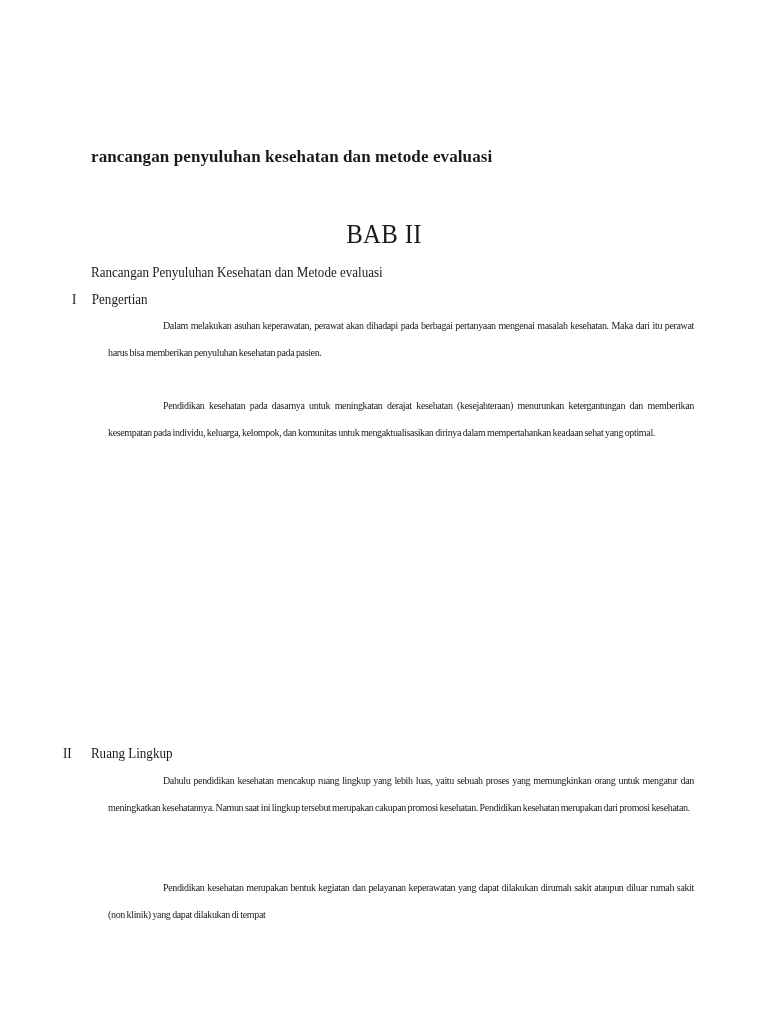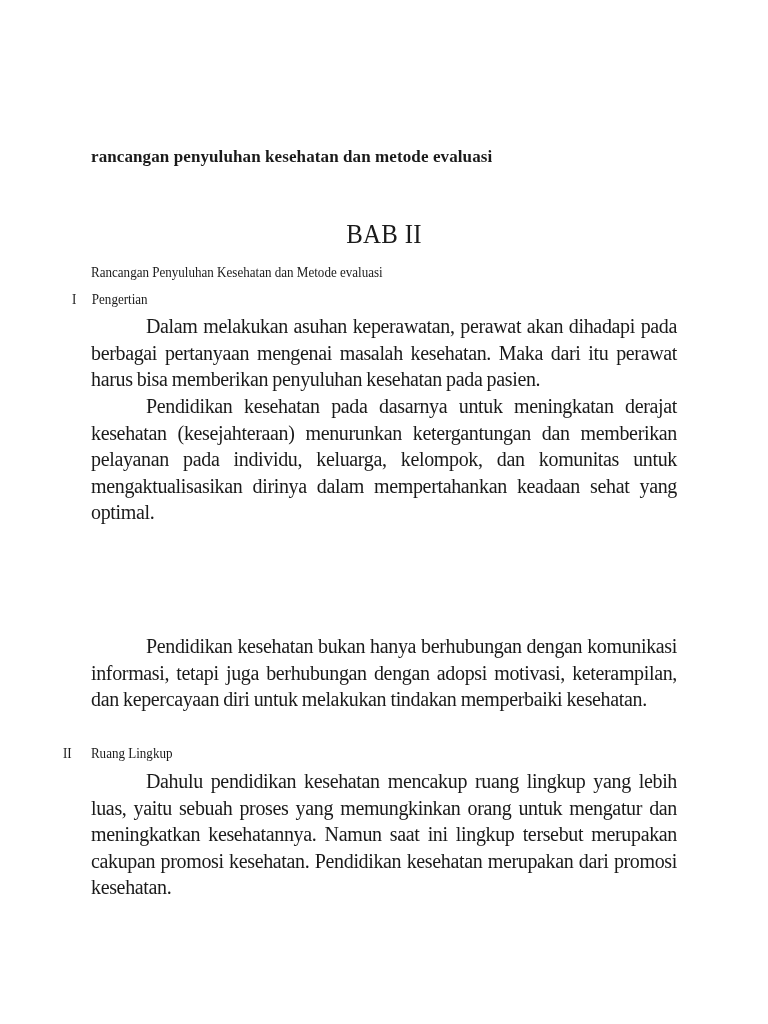--- a/index.html
+++ b/index.html
@@ -3,38 +3,38 @@
   <meta charset="utf-8">
   <style>
     html, body { margin: 0; padding: 0; background: #ffffff; }
     body { width: 768px; height: 1024px; overflow: hidden; position: relative; font-family: "Liberation Serif", "DejaVu Serif", serif; color: #1a1a1a; }
     .page { position: absolute; left: 0; top: 0; width: 768px; height: 1024px; margin-top: 36px; }
     .doc-title { position: absolute; left: 91px; top: 111px; font-size: 17px; font-weight: bold; letter-spacing: 0.1px; }
     .chapter { position: absolute; left: 0; width: 768px; top: 183px; text-align: center; font-size: 27px; letter-spacing: 0.3px; transform: scaleX(0.92); }
     .subtitle { position: absolute; left: 91px; top: 228px; font-size: 14.5px; transform-origin: left; transform: scaleX(0.9); white-space: nowrap; }
     .section-head { position: absolute; font-size: 14.5px; white-space: nowrap; transform-origin: left; transform: scaleX(0.9); }
     .section-head .num { display: inline-block; }
-    .para { position: absolute; left: 91px; width: 586px; font-size: 20px; line-height: 26.6px; text-align: justify; text-indent: 55px; letter-spacing: -0.35px; word-spacing: -0.5px; }
+    .para { position: absolute; left: 108px; width: 586px; font-size: 10px; line-height: 26.6px; text-align: justify; text-indent: 55px; letter-spacing: -0.35px; word-spacing: -0.5px; }
   </style>
 </head>
 <body>
 
 <div class="page">
   <div class="doc-title">rancangan penyuluhan kesehatan dan metode evaluasi</div>
 
   <div class="chapter">BAB II</div>
 
   <div class="subtitle">Rancangan Penyuluhan Kesehatan dan Metode evaluasi</div>
 
   <div class="section-head" style="left:72px; top:255px;">
     <span class="num" style="width:22px;">I</span><span>Pengertian</span>
   </div>
 
   <p class="para" style="top:277px; margin:0;">Dalam melakukan asuhan keperawatan, perawat akan dihadapi pada berbagai pertanyaan mengenai masalah kesehatan.  Maka dari itu perawat harus bisa memberikan penyuluhan kesehatan pada pasien.</p>
-  <p class="para" style="top:357px; margin:0;">Pendidikan kesehatan pada dasarnya untuk meningkatan derajat kesehatan (kesejahteraan) menurunkan ketergantungan dan memberikan pelayanan pada individu, keluarga, kelompok, dan komunitas untuk mengaktualisasikan dirinya dalam mempertahankan keadaan sehat yang optimal.</p>
-  <p class="para" style="top:597px; margin:0;">Pendidikan kesehatan bukan hanya berhubungan dengan komunikasi informasi, tetapi juga berhubungan dengan adopsi motivasi, keterampilan, dan kepercayaan diri untuk melakukan tindakan memperbaiki kesehatan.</p>
+  <p class="para" style="top:357px; margin:0;">Pendidikan kesehatan pada dasarnya untuk meningkatan derajat kesehatan (kesejahteraan) menurunkan ketergantungan dan memberikan kesempatan pada individu, keluarga, kelompok, dan komunitas untuk mengaktualisasikan dirinya dalam mempertahankan keadaan sehat yang optimal.</p>
 
   <div class="section-head" style="left:63px; top:709px;">
     <span class="num" style="width:31px;">II</span><span>Ruang Lingkup</span>
   </div>
 
   <p class="para" style="top:732px; margin:0;">Dahulu pendidikan kesehatan mencakup ruang lingkup yang lebih luas, yaitu sebuah proses yang memungkinkan orang untuk mengatur dan meningkatkan kesehatannya. Namun saat ini lingkup tersebut merupakan cakupan promosi kesehatan. Pendidikan kesehatan merupakan dari promosi kesehatan.</p>
+  <p class="para" style="top:839px; margin:0;">Pendidikan kesehatan merupakan bentuk kegiatan dan pelayanan keperawatan yang dapat dilakukan dirumah sakit ataupun diluar rumah sakit (non klinik) yang dapat dilakukan di tempat</p>
 </div>
 
 </body></html>

